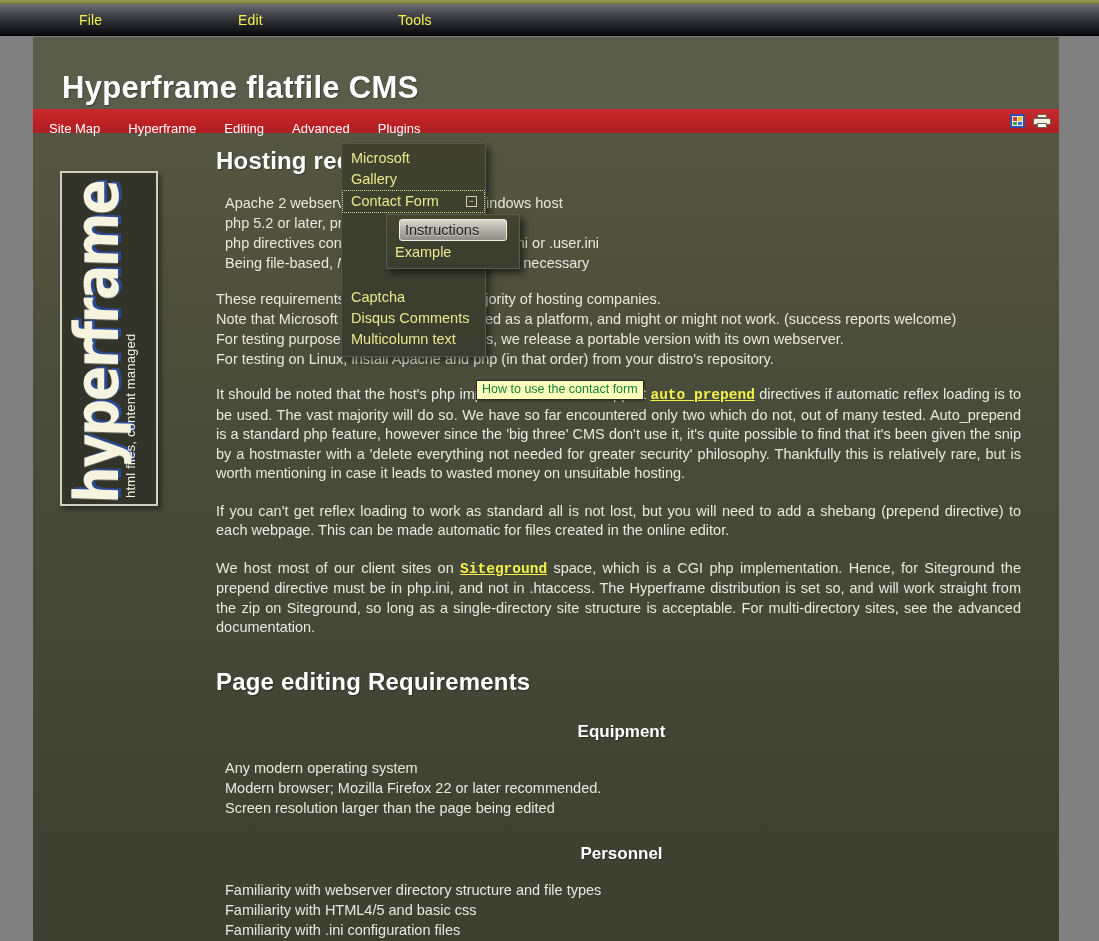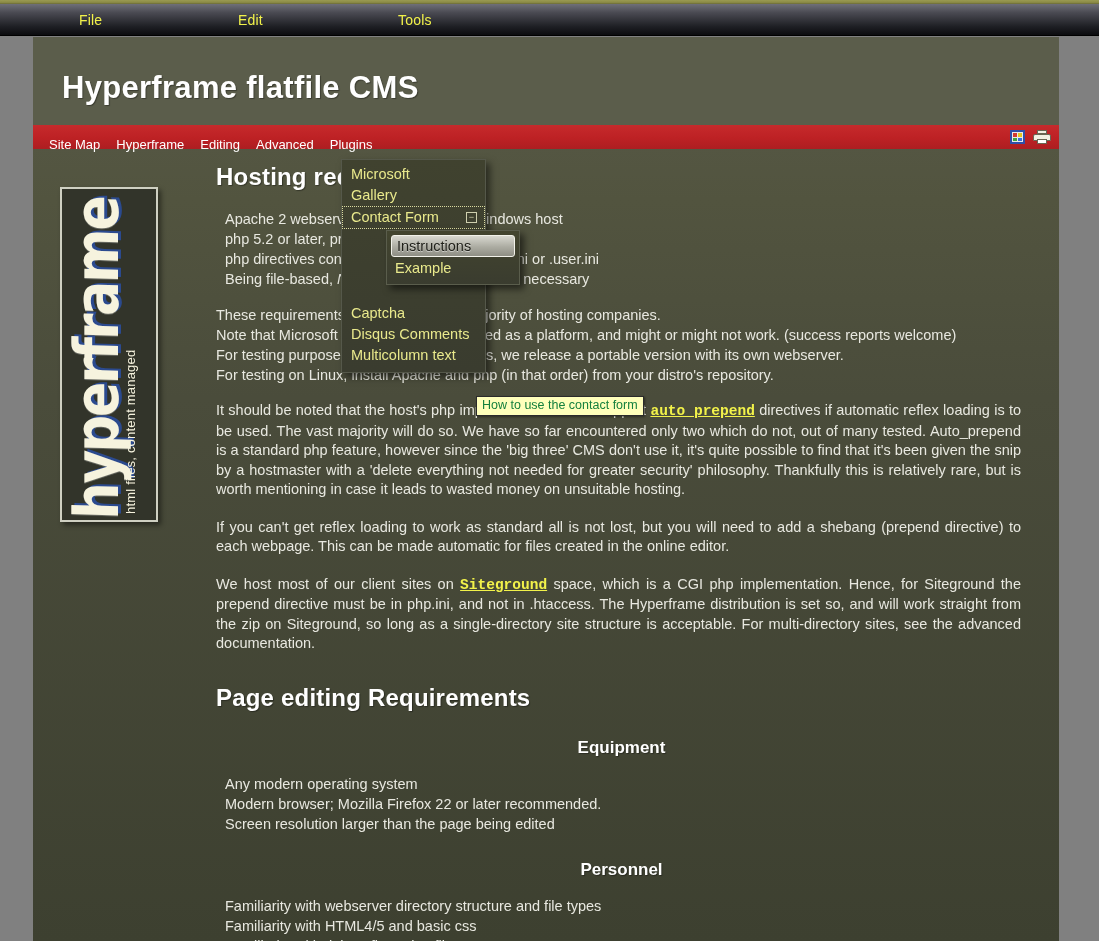--- a/index.html
+++ b/index.html
@@ -61,21 +61,21 @@
     width: 1026px;
     height: 904px;
     background: #4e5040;
     background: linear-gradient(to bottom, #585a49 0%, #52543f 18%, #4a4c3b 40%, #3d4030 100%);
     overflow: hidden;
   }
 
   
   #banner {
     position: relative;
-    height: 88px;
+    height: 72px;
     background: #5b5d4b;
   }
   #site-title {
     position: absolute;
     left: 29px;
     top: 33px;
     font-size: 31px;
     font-weight: bold;
     color: #ffffff;
     letter-spacing: .3px;
@@ -90,21 +90,21 @@
     background: #bf2326;
     background: linear-gradient(to bottom, #c62a2c 0%, #bd2124 55%, #ad1e21 100%);
   }
   #navlinks {
     position: absolute;
     left: 8px;
     top: 0;
     height: 40px;
     display: flex;
     align-items: center;
-    gap: 0;
+    gap: 12px;
   }
   .navlink {
     color: #ffffff;
     font-size: 13px;
     padding: 0 8px;
     line-height: 24px;
     white-space: nowrap;
     cursor: pointer;
     text-decoration: none;
   }
@@ -311,21 +311,21 @@
     line-height: 22px;
     padding: 0 6px 0 8px;
     white-space: nowrap;
     cursor: pointer;
   }
   .submenu-item.selected {
     background: linear-gradient(to bottom, #d8d8d0 0%, #aeaea4 52%, #8e8e84 100%);
     color: #20211a;
     border: 1px solid #f2f2ea;
     border-radius: 3px;
-    margin: 0 4px;
+    margin: 0 12px;
     padding: 0 5px 0 5px;
     line-height: 20px;
     text-shadow: 0 1px 0 rgba(255,255,255,.5);
   }
   
   #tooltip {
     position: absolute;
     left: 443px;
     top: 247px;
     background: #ffffbb;

